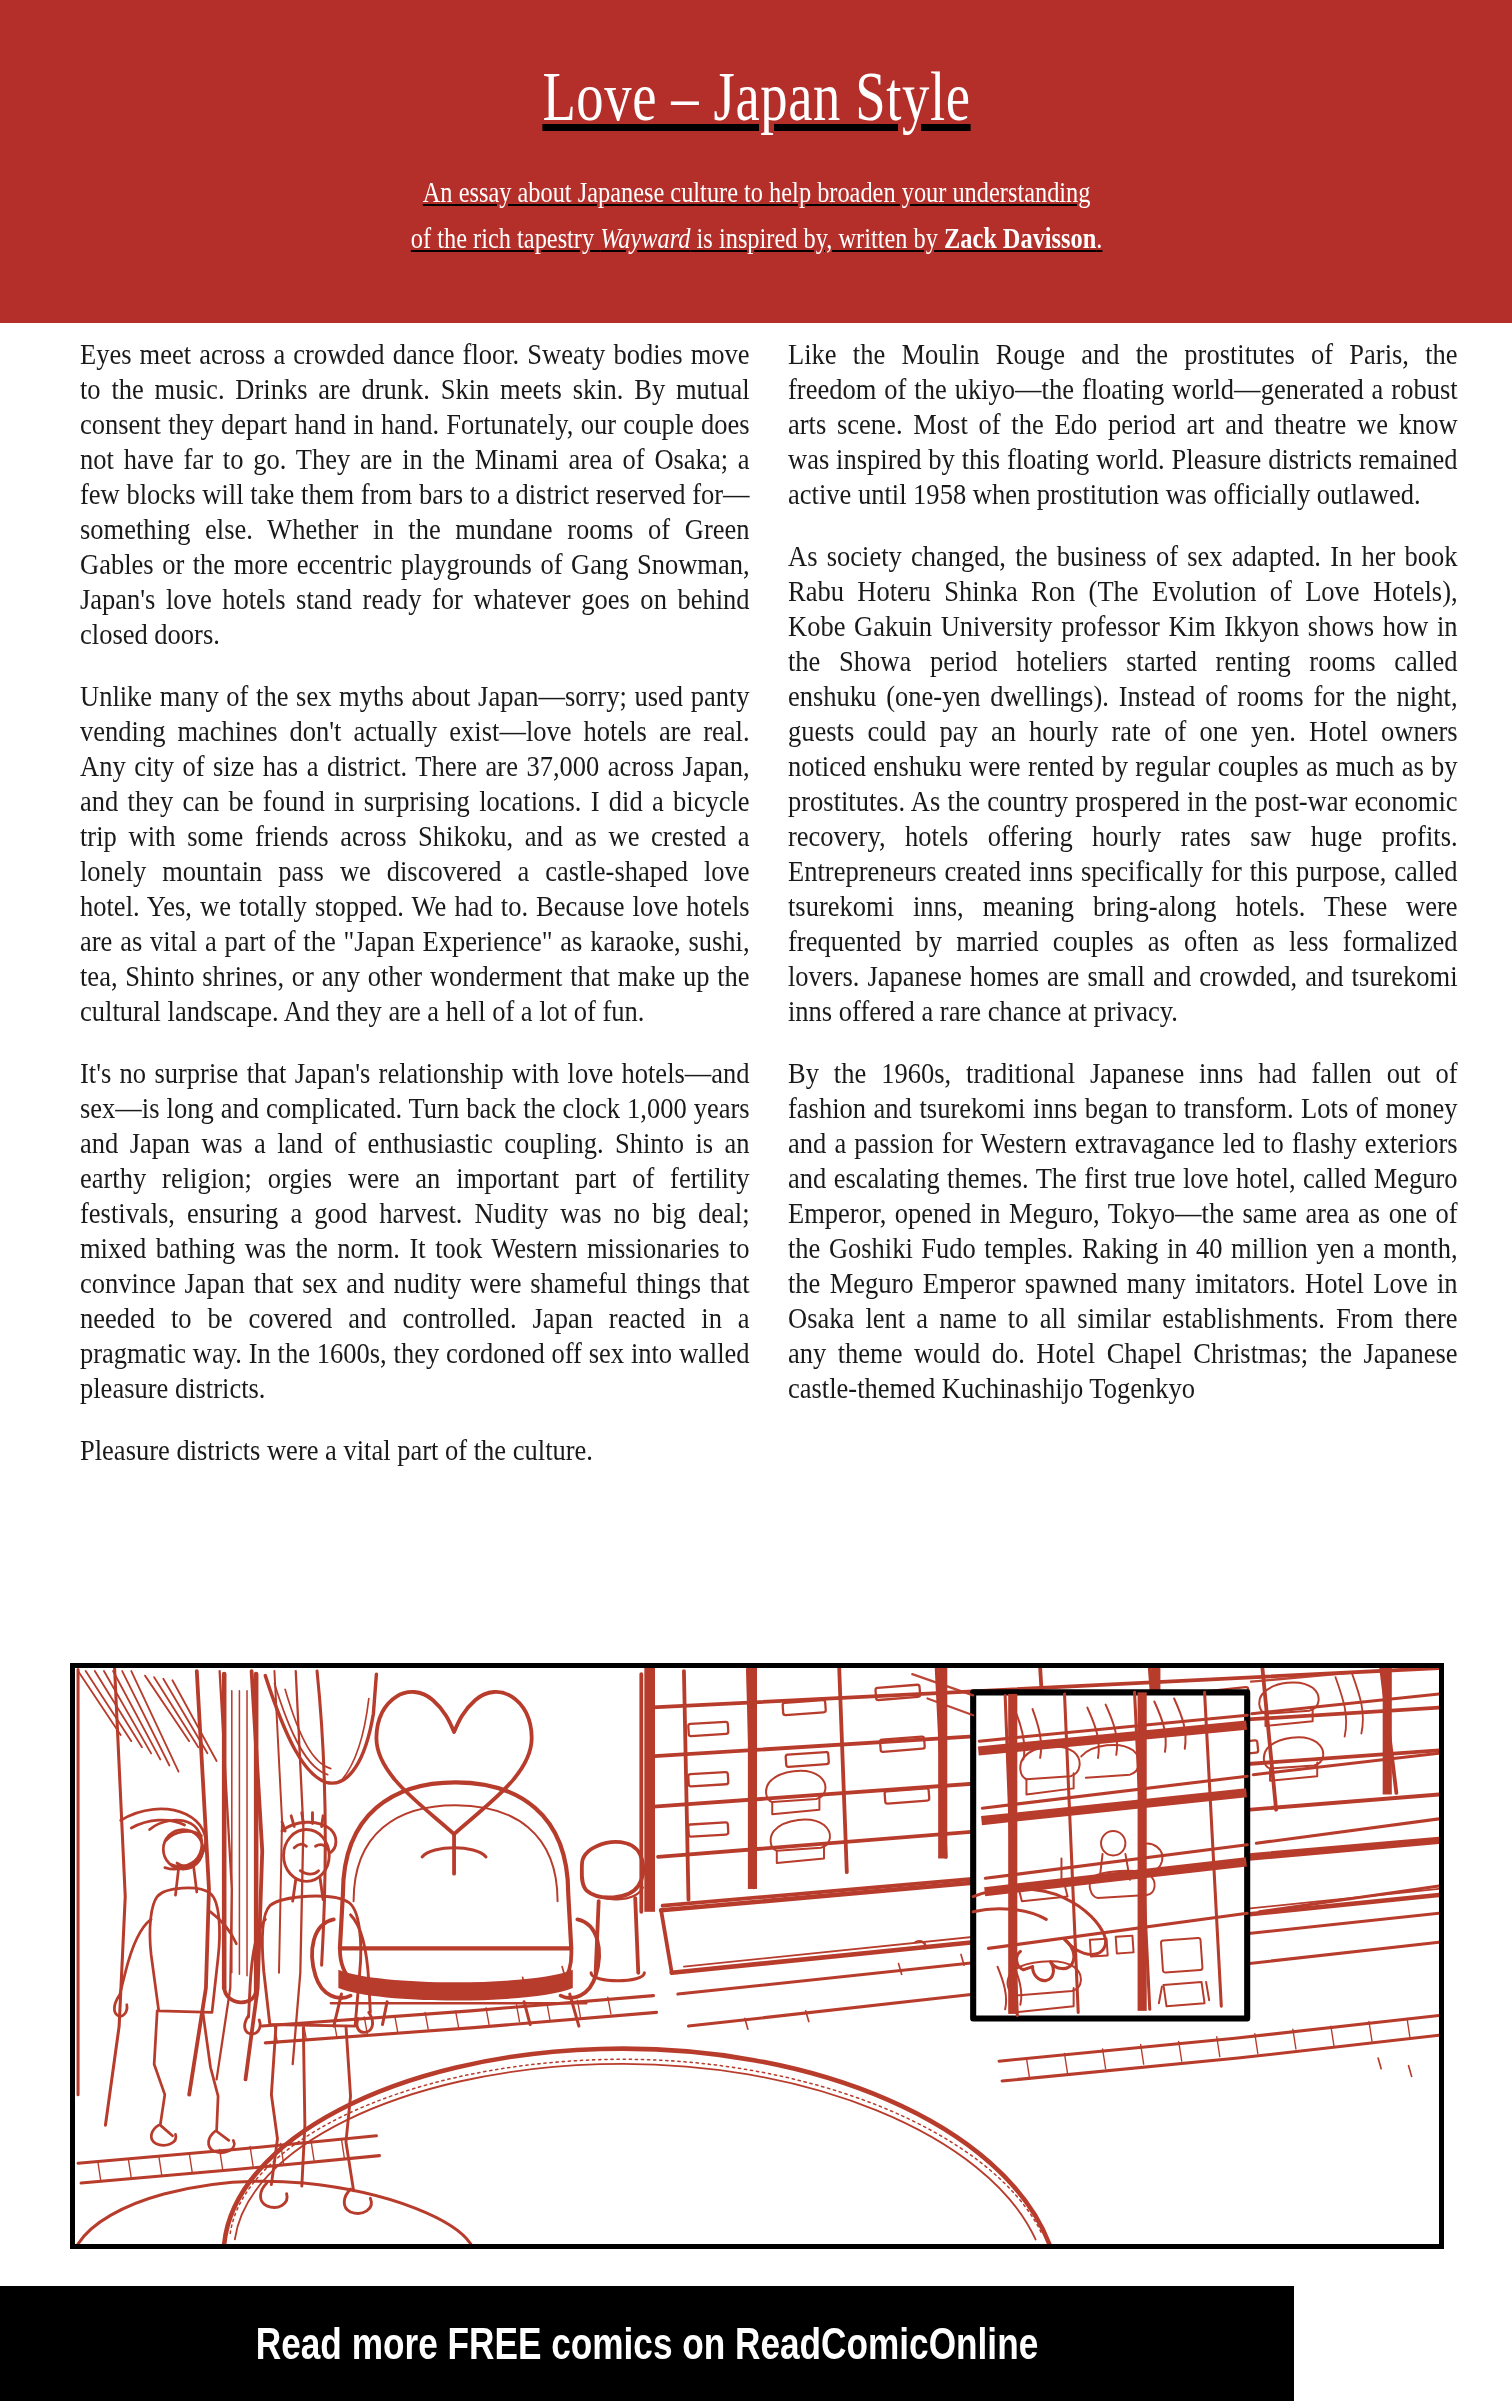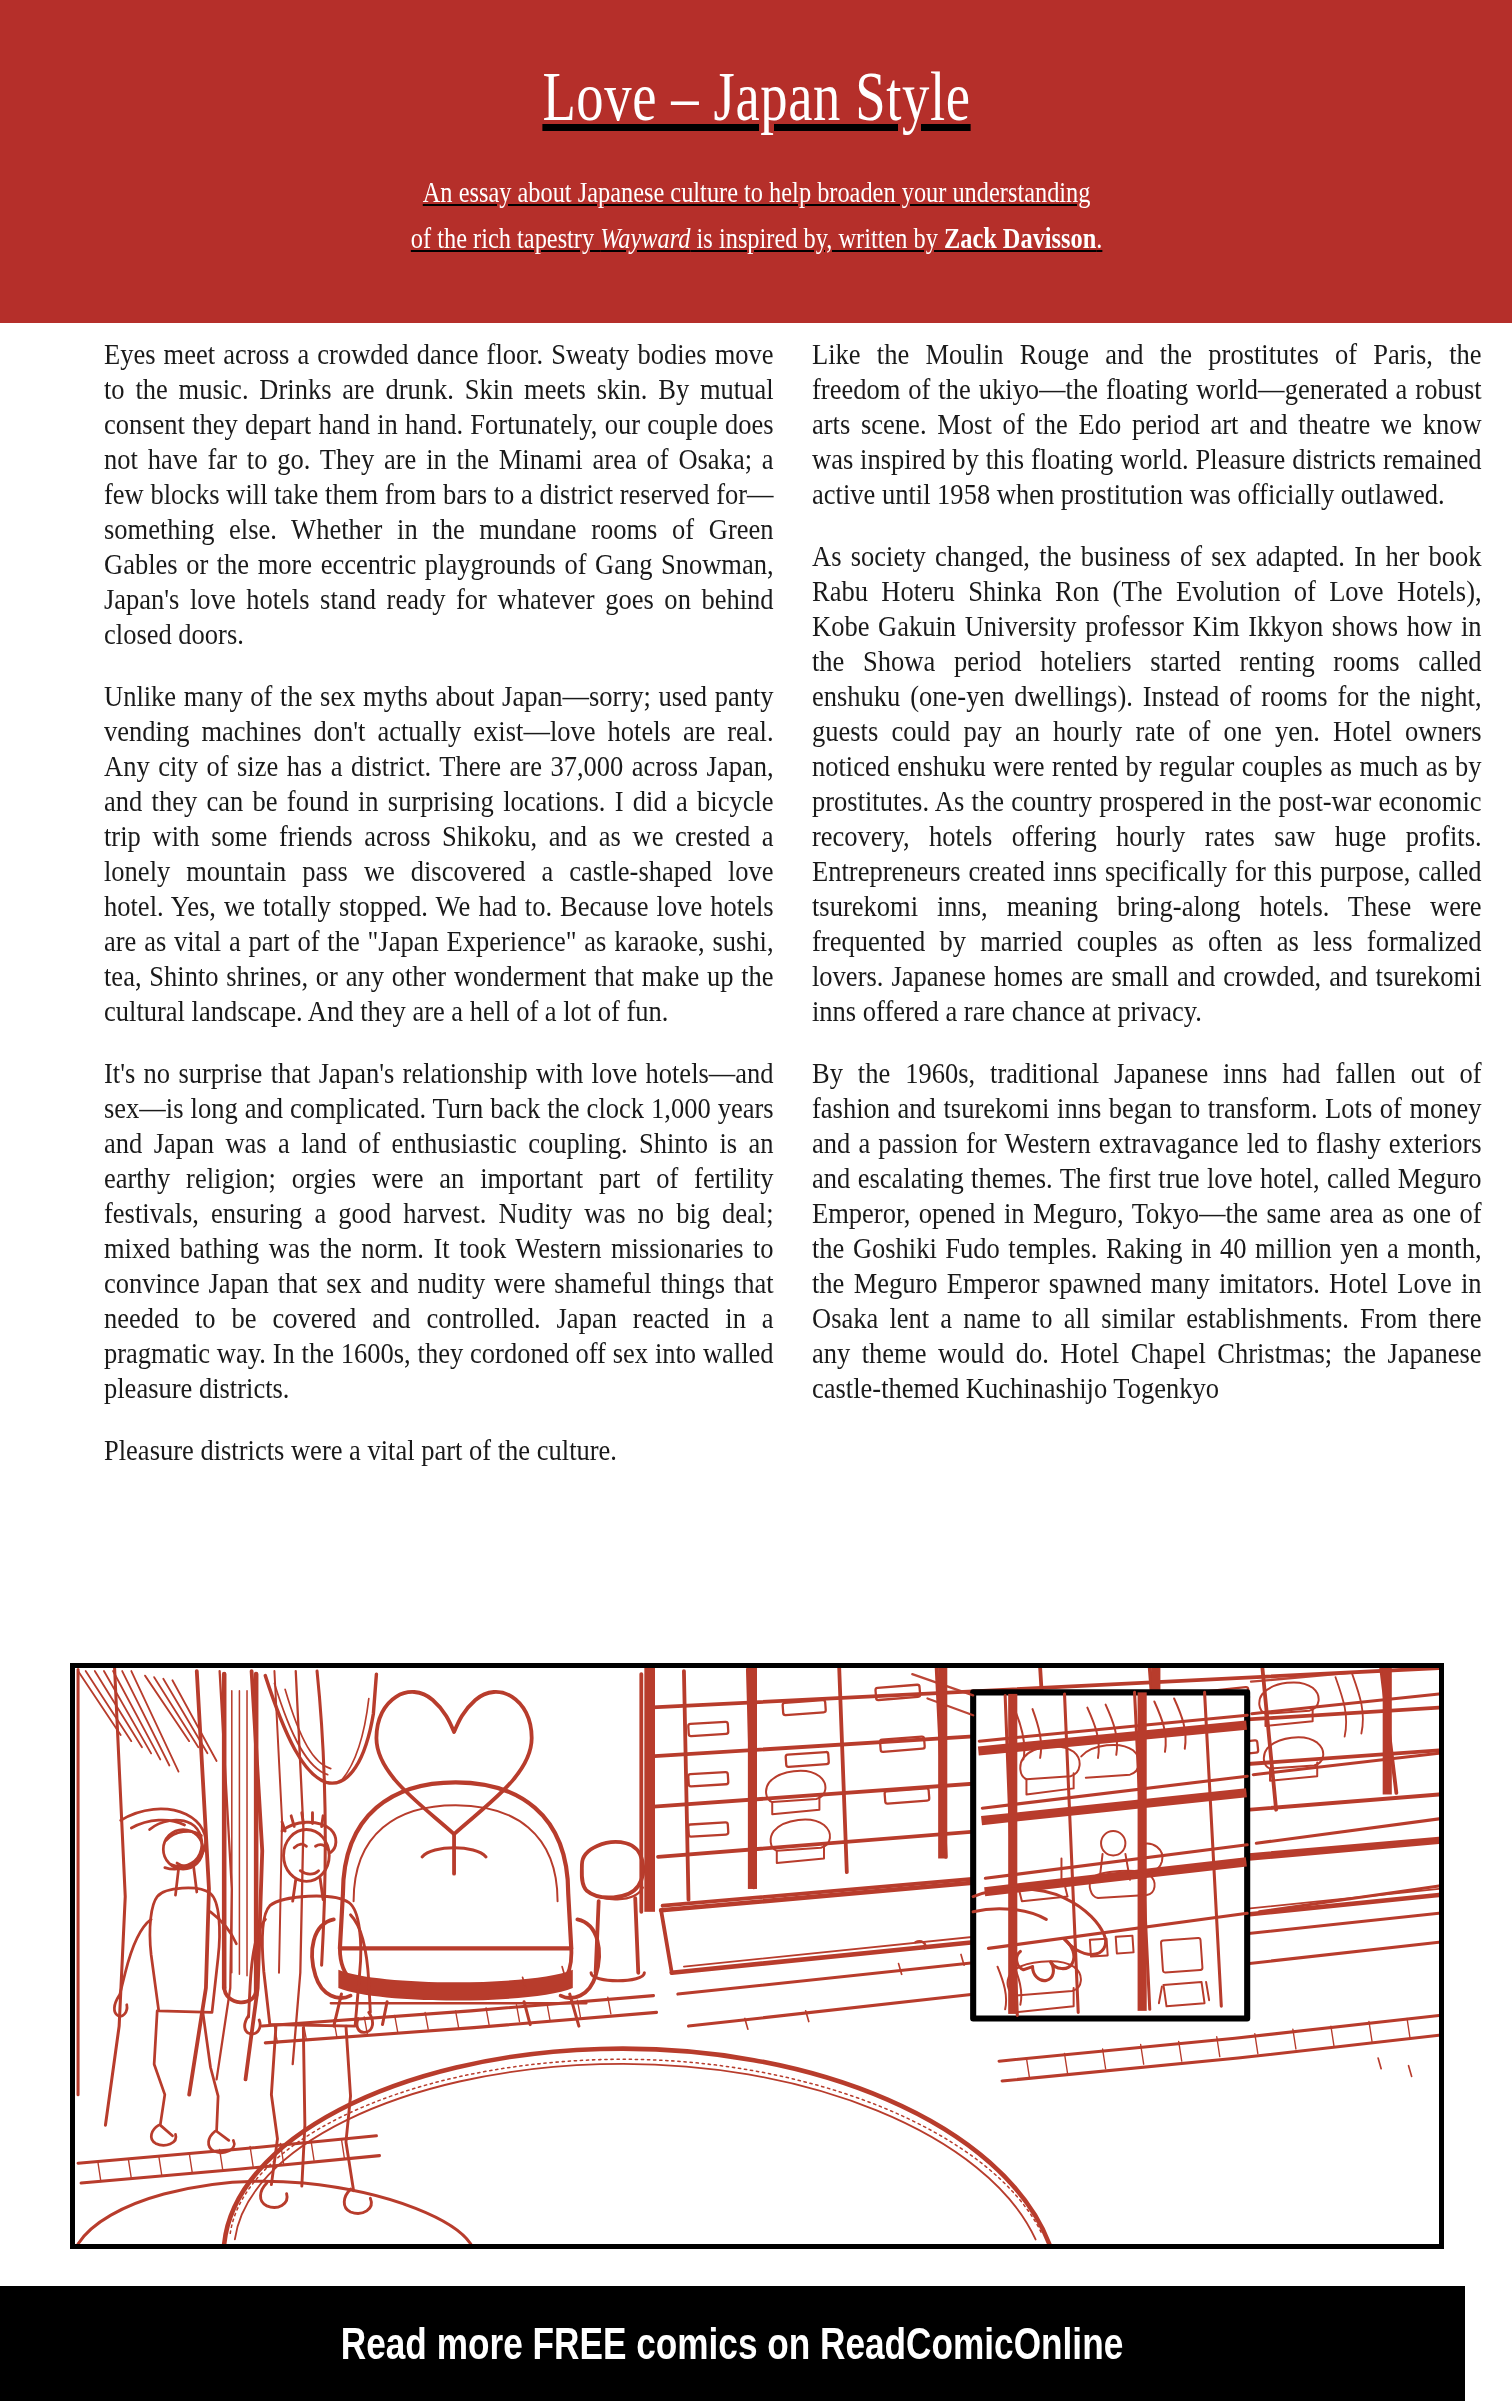--- a/index.html
+++ b/index.html
@@ -50,21 +50,21 @@
     transform: scaleX(0.84);
     transform-origin: center top;
     white-space: nowrap;
   }
   .essay-subtitle .italic { font-style: italic; }
   .essay-subtitle .bold   { font-weight: 700; }
 
   
   .content-area {
     position: relative;
-    padding: 0 104px;
+    padding: 0 80px;
     box-sizing: border-box;
     width: 1513px;
   }
   .columns {
     display: flex;
     gap: 38px;
     padding-top: 13.7px;
   }
   .column {
     width: 670px;
@@ -95,21 +95,21 @@
     background: #ffffff;
     overflow: hidden;
   }
   .comic-svg { display: block; width: 100%; height: 100%; }
 
   
   .footer-bar {
     position: absolute;
     left: 0;
     top: 2286px;
-    width: 1465px;
+    width: 1294px;
     height: 116px;
     background: #000000;
     display: flex;
     align-items: center;
     justify-content: center;
   }
   .footer-text {
     color: #ffffff;
     font-family: "Liberation Sans", sans-serif;
     font-size: 44px;

